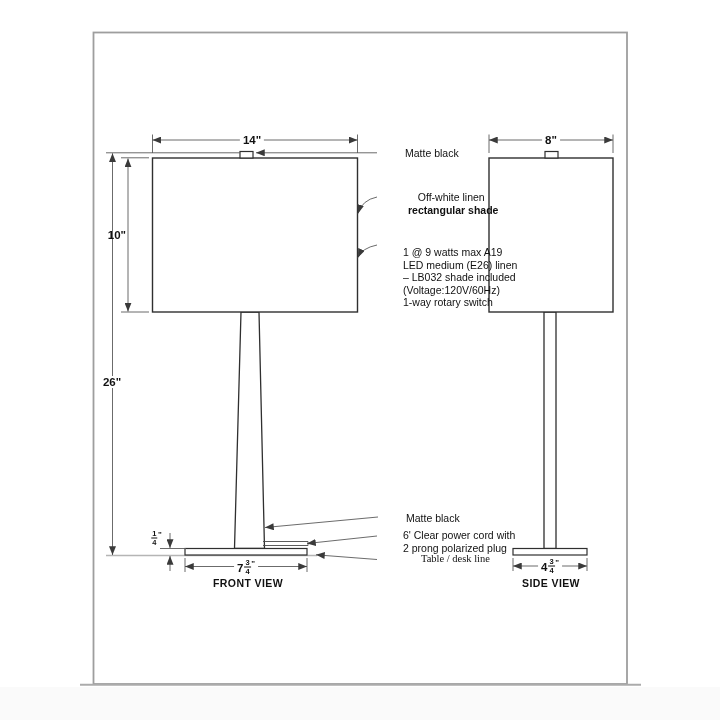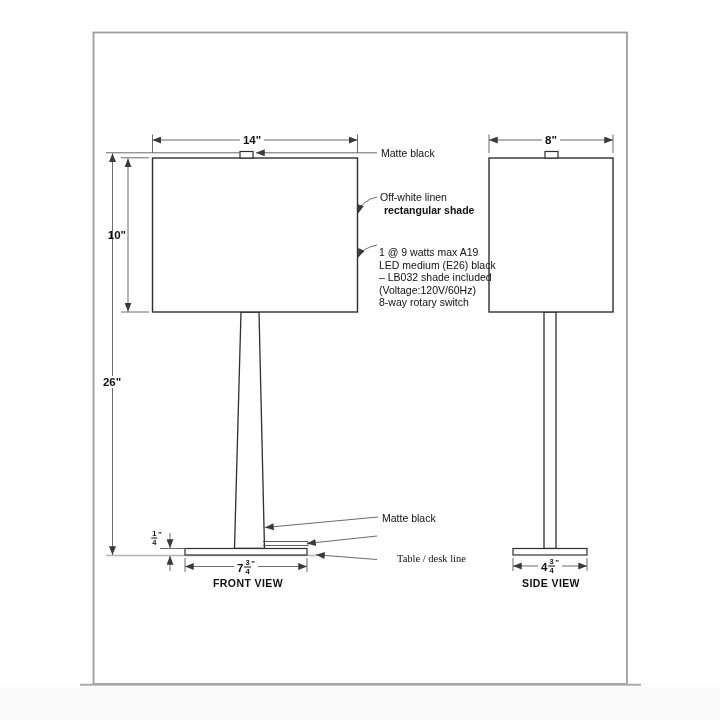--- a/index.html
+++ b/index.html
@@ -2,21 +2,21 @@
 <html><head>
 <meta charset="utf-8">
 <style>
   html,body{margin:0;padding:0;background:#ffffff;}
   #stage{
     position:relative;width:720px;height:720px;background:#ffffff;overflow:hidden;
     font-family:"Liberation Sans", sans-serif;color:#111;
   }
   #linework{position:absolute;left:0;top:0;}
   .txt{position:absolute;white-space:nowrap;}
-  .note{font-size:10.5px;line-height:12.6px;color:#111;}
+  .note{font-size:10.5px;line-height:12.6px;color:#111;margin-left:24px;}
   .note .l2{display:block;padding-left:4px;font-weight:bold;}
   .dim{font-size:11.5px;font-weight:bold;color:#111;}
   .onLine{background:#ffffff;padding:0 3px;}
   .ctr{transform:translate(-50%,-50%);}
   .rt{transform:translate(-100%,-50%);}
   .vlabel{font-size:10.5px;font-weight:600;letter-spacing:.4px;color:#111;transform:translate(-50%,0);}
   .mixed{display:inline-flex;align-items:center;}
   .frac{display:inline-flex;flex-direction:column;align-items:center;margin-left:1px;}
   .frac i{font-style:normal;font-size:7.5px;font-weight:bold;line-height:8px;padding:0 1px;}
   .frac i.den{border-top:1px solid #111;}
@@ -148,35 +148,39 @@
         <span class="frac">
           <i class="num">3</i>
           <i class="den">4</i>
         </span>
         <span class="unit">"</span>
       </span>
   </div>
 
   <div class="txt note" style="left:381px;top:147px;">Matte black</div>
 
-  <div class="txt note" style="left:380px;top:191px;">
+  <div class="txt note" style="left:380px;top:191px;text-align:center;">
     <span>Off-white linen</span>
     <span class="l2">rectangular shade</span>
   </div>
 
   <div class="txt note" style="left:379px;top:246px;">
     <span style="display:block">1 @ 9 watts max A19</span>
-    <span style="display:block">LED medium (E26) black</span>
+    <span style="display:block">LED medium (E26) linen</span>
     <span style="display:block">– LB032 shade included</span>
     <span style="display:block">(Voltage:120V/60Hz)</span>
-    <span style="display:block">8-way rotary switch</span>
+    <span style="display:block">1-way rotary switch</span>
   </div>
 
   <div class="txt note" style="left:382px;top:512px;">Matte black</div>
 
+  <div class="txt note" style="left:379px;top:529px;">
+    <span style="display:block">6' Clear power cord with</span>
+    <span style="display:block">2 prong polarized plug</span>
+  </div>
 
   <div class="txt note" style="left:397px;top:553px;font-family:Liberation Serif, serif;">Table / desk line</div>
 
   <div class="txt vlabel" style="left:248px;top:577px;text-align:center;">FRONT VIEW</div>
 
   <div class="txt vlabel" style="left:551px;top:577px;text-align:center;">SIDE VIEW</div>
 
 </div>
 
 </body></html>

